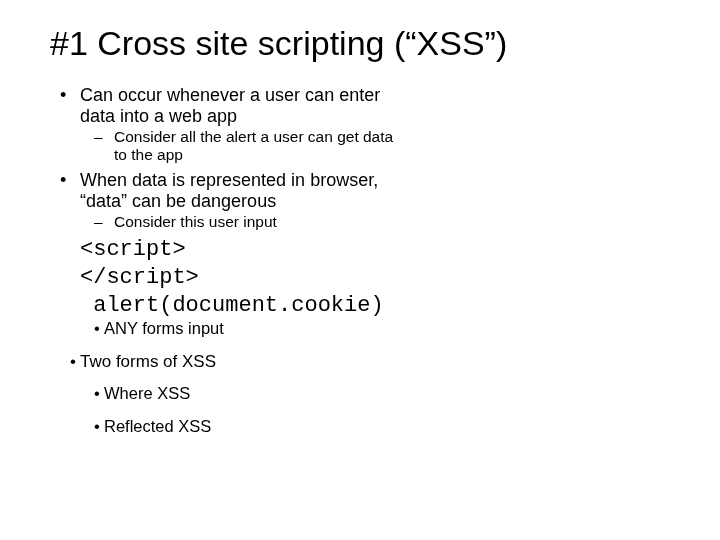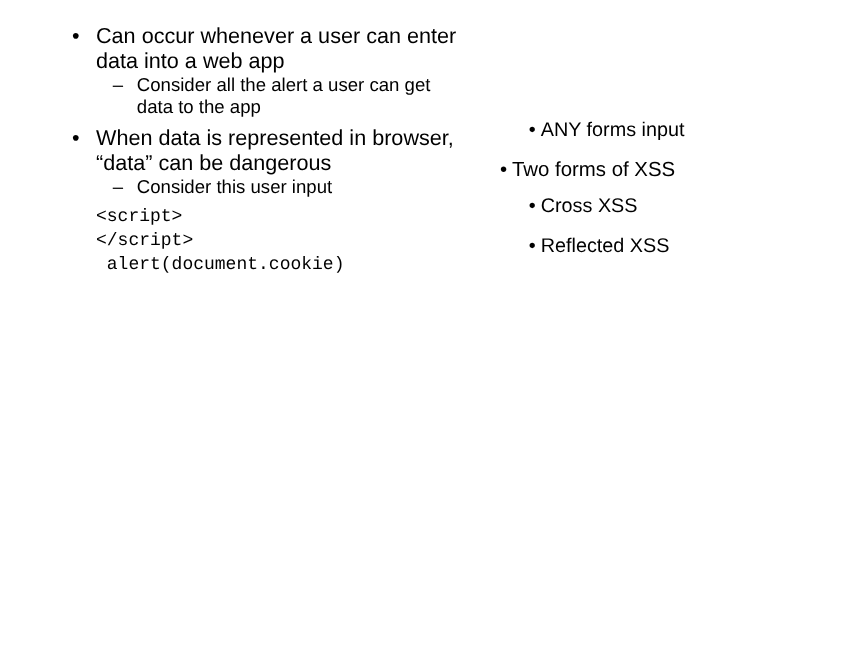--- a/index.html
+++ b/index.html
@@ -18,21 +18,22 @@
     padding: 20px 40px 0 50px;
   }
   .title {
     font-size: 34px;
     font-weight: normal;
     margin: 4px 0 22px 0;
     letter-spacing: 0;
   }
   .cols {
     display: flex;
-    align-items: flex-end;
+    flex-direction: column;
+    align-items: flex-start;
   }
   .left {
     width: 345px;
     padding-right: 10px;
   }
   .right {
     width: 270px;
     padding-left: 20px;
   }
 
@@ -57,21 +58,21 @@
     text-indent: -20px;
   }
   .b2::before {
     content: "–";
     display: inline-block;
     width: 20px;
     text-indent: 0;
   }
   .code {
     font-family: "Courier New", Courier, monospace;
-    font-size: 15px;
+    font-size: 22px;
     line-height: 1.18;
     margin: 2px 0 0 30px;
     white-space: pre;
   }
 
   .rb1 {
     font-size: 17px;
     line-height: 1.15;
     margin: 0 0 12px 0;
     padding-left: 10px;
@@ -95,34 +96,35 @@
     display: inline-block;
     width: 10px;
     text-indent: 0;
   }
   .gap-top { margin-top: 6px; }
 </style>
 </head>
 <body>
 
 <div class="slide">
+  <div class="title">#1 Cross site scripting (“XSS”)</div>
 
   <div class="cols">
 
     <div class="left">
       <div class="b1">Can occur whenever a user can enter data into a web app</div>
       <div class="b2">Consider all the alert a user can get data to the app</div>
       <div class="b1 gap-top">When data is represented in browser, “data” can be dangerous</div>
       <div class="b2">Consider this user input</div>
       <div class="code">&lt;script&gt;</div>
       <div class="code">&lt;/script&gt;</div>
       <div class="code"> alert(document.cookie)</div>
     </div>
 
     <div class="right">
       <div class="rb2">ANY forms input</div>
       <div class="rb1">Two forms of XSS</div>
-      <div class="rb2">Cross XSS</div>
+      <div class="rb2">Where XSS</div>
       <div class="rb2">Reflected XSS</div>
     </div>
 
   </div>
 </div>
 
 </body></html>

